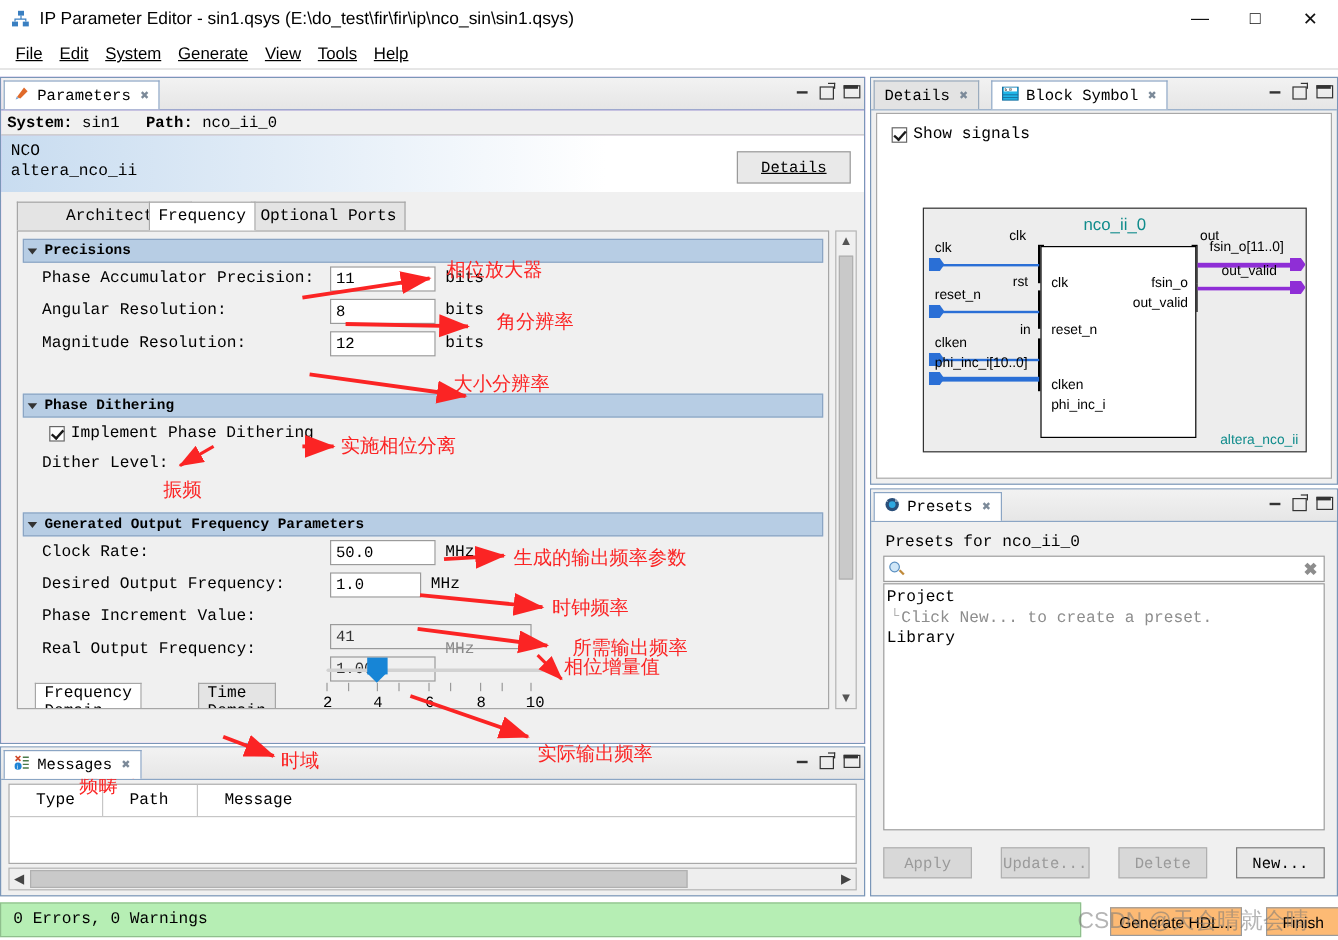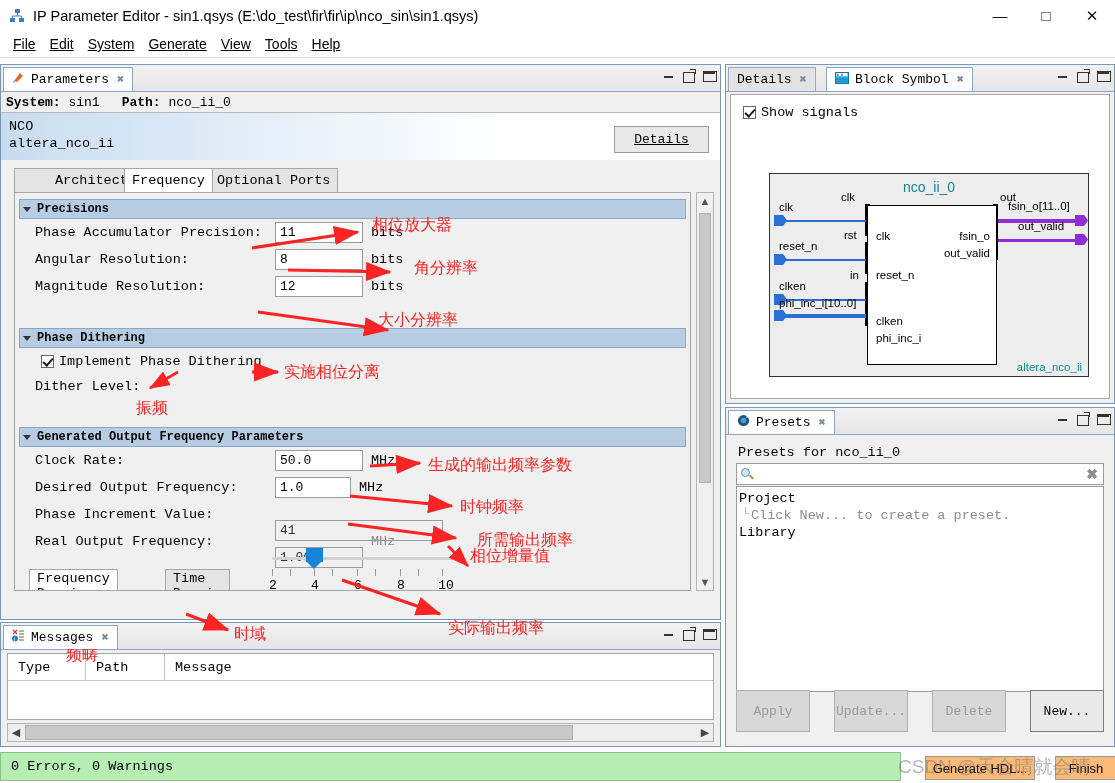--- a/index.html
+++ b/index.html
@@ -143,21 +143,21 @@
     display:flex; align-items:flex-start; padding:1px 7px 0 7px;
     font-family:"Liberation Mono","DejaVu Sans Mono",monospace; font-size:13.5px;
     border:1px solid #a6a6a6; border-bottom:none; background:#e4e4e4;
   }
   .dtab.active { background:#fff; z-index:2; }
 
   
   #messages { left:0; top:622px; width:721px; height:125px; border:1px solid #7a96b8; box-sizing:border-box; background:#f0f0f0; }
   .msg-grid { position:absolute; left:6px; top:30px; right:6px; bottom:26px; background:#fff; border:1px solid #a8a8a8; box-sizing:border-box; }
   .msg-head { display:flex; height:26px; border-bottom:1px solid #c6c6c6; }
-  .msg-col { display:flex; align-items:center; padding-left:10px; font-family:"Liberation Mono","DejaVu Sans Mono",monospace; font-size:13.5px; border-right:1px solid #c6c6c6; box-sizing:border-box; }
+  .msg-col { display:flex; align-items:center; padding-left:22px; font-family:"Liberation Mono","DejaVu Sans Mono",monospace; font-size:13.5px; border-right:1px solid #c6c6c6; box-sizing:border-box; }
   .hscroll { position:absolute; left:6px; right:6px; bottom:4px; height:19px; background:#eee; border:1px solid #b4b4b4; box-sizing:border-box; }
   .hs-arrow { position:absolute; top:0; width:16px; height:17px; display:flex; align-items:center; justify-content:center; font-size:11px; color:#444; }
   .hs-thumb { position:absolute; left:17px; top:1px; width:548px; height:15px; background:#c9c9c9; border:1px solid #b0b0b0; box-sizing:border-box; }
 
   
   .statusbar {
     position:absolute; left:0; top:752px; width:901px; height:29px;
     background:#b6eeb4; border:1px solid #8fbf8d; box-sizing:border-box;
     display:flex; align-items:center; padding-left:10px;
     font-family:"Liberation Mono","DejaVu Sans Mono",monospace; font-size:13.5px;
@@ -197,21 +197,21 @@
   .mag::before { content:""; position:absolute; left:0; top:0; width:9px; height:9px; border:1.8px solid #5a8fc0; border-radius:50%; background:#cfe6f7; box-sizing:border-box; }
   .mag::after { content:""; position:absolute; left:8px; top:8px; width:5px; height:1.8px; background:#c08a3a; transform:rotate(45deg); }
   .clearx { margin-left:auto; margin-right:5px; color:#8d8d8d; font-size:14px; font-weight:bold; }
   .treebox {
     position:absolute; left:10px; right:10px; top:78px; bottom:54px;
     background:#fff; border:1px solid #9b9b9b; box-sizing:border-box; padding:3px 0 0 2px;
     font-family:"Liberation Mono","DejaVu Sans Mono",monospace; font-size:13.5px; line-height:17px;
   }
   .tree-child { padding-left:12px; color:#8d8d8d; position:relative; }
   .tree-child::before { content:"\2514"; position:absolute; left:3px; top:-1px; color:#b0b0b0; font-size:12px; }
-  .pbtns { position:absolute; left:10px; right:10px; bottom:14px; height:42px; display:flex; gap:24px; }
+  .pbtns { position:absolute; left:10px; right:10px; bottom:14px; height:26px; display:flex; gap:24px; }
   .pbtn {
     flex:1; background:#d8d8d8; border:1px solid #b0b0b0; box-sizing:border-box;
     display:flex; align-items:center; justify-content:center;
     font-family:"Liberation Mono","DejaVu Sans Mono",monospace; font-size:13px; color:#9a9a9a;
   }
   .pbtn.enabled { background:#e9e9e9; border-color:#7d7d7d; color:#000; }
 
   
   .anno {
     position:absolute; color:#fb2424; font-size:16px; font-weight:500;

